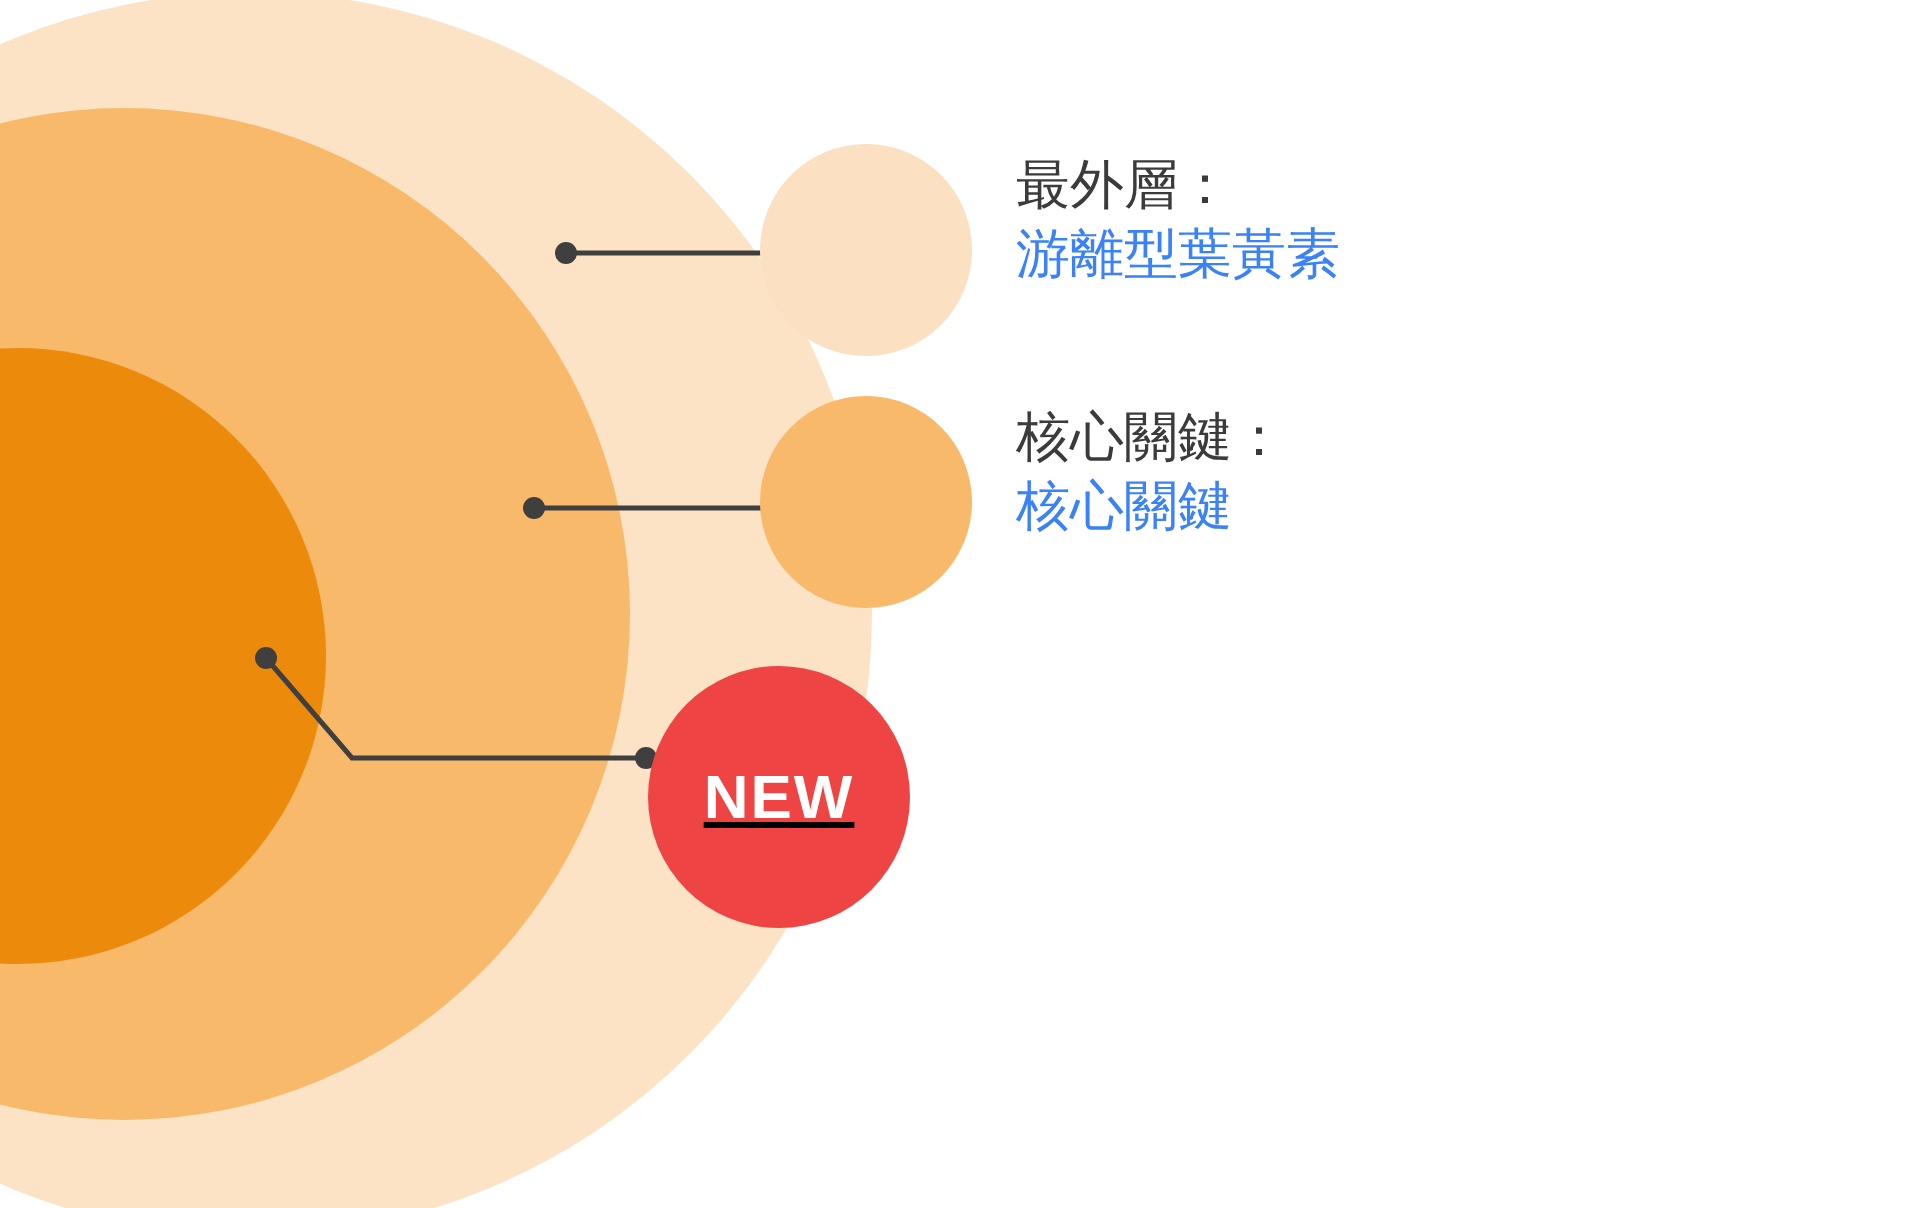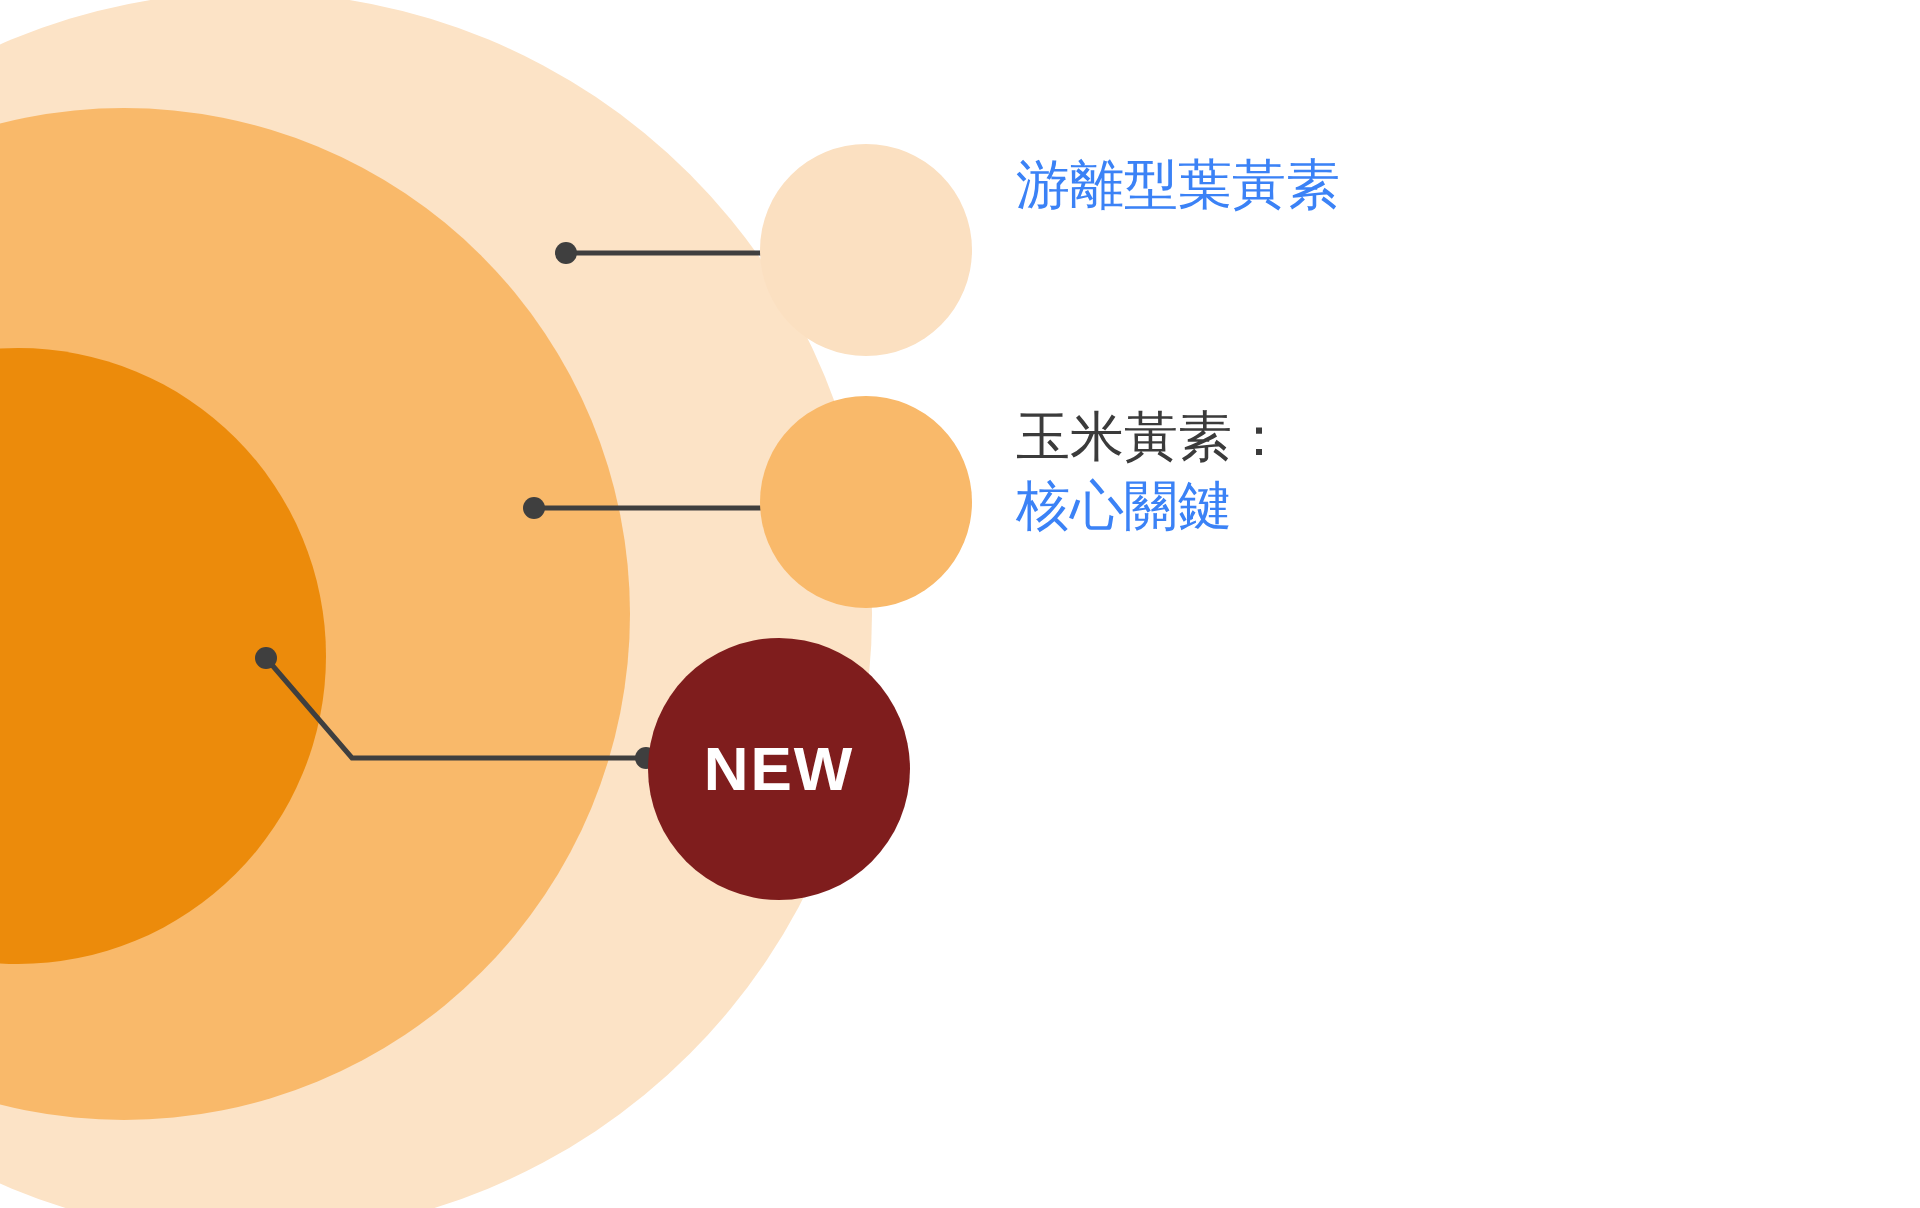--- a/index.html
+++ b/index.html
@@ -28,22 +28,22 @@
     width:616px;height:616px;
     left:-290px;top:348px;
     background:#EC8B0B;
   }
 
   
   .bubble{position:absolute;border-radius:50%;}
   #bubble-outer{width:212px;height:212px;left:760px;top:144px;background:#FBE0C1;}
   #bubble-middle{width:212px;height:212px;left:760px;top:396px;background:#F9B96A;}
   #bubble-core{
-    width:262px;height:262px;left:648px;top:638px;background:#7f1d1d;
-    display:flex;align-items:center;justify-content:center;
+    width:262px;height:262px;left:648px;top:666px;background:#ef4444;
+    display:flex;align-items:center;justify-content:center;text-decoration:underline;
   }
   #new-badge-text{
     color:#ffffff;font-size:62px;font-weight:bold;letter-spacing:2px;
     font-family:"Liberation Sans","DejaVu Sans",sans-serif;
     line-height:1;
   }
 
   
   #connectors{position:absolute;left:0;top:0;width:1920px;height:1208px;}
 
@@ -90,22 +90,23 @@
     <circle cx="646" cy="758" r="11" fill="#3F3F3F"></circle>
   </svg>
 
   <div class="bubble" id="bubble-outer"></div>
   <div class="bubble" id="bubble-middle"></div>
   <div class="bubble" id="bubble-core">
     <span id="new-badge-text">NEW</span>
   </div>
 
   <div class="label-block" id="label-outer">
+    <div class="label-head">最外層：</div>
     <div class="label-body">游離型葉黃素</div>
   </div>
 
   <div class="label-block" id="label-middle">
-    <div class="label-head">玉米黃素：</div>
+    <div class="label-head">核心關鍵：</div>
     <div class="label-body">核心關鍵</div>
   </div>
 
 
 </div>
 
 </body></html>

